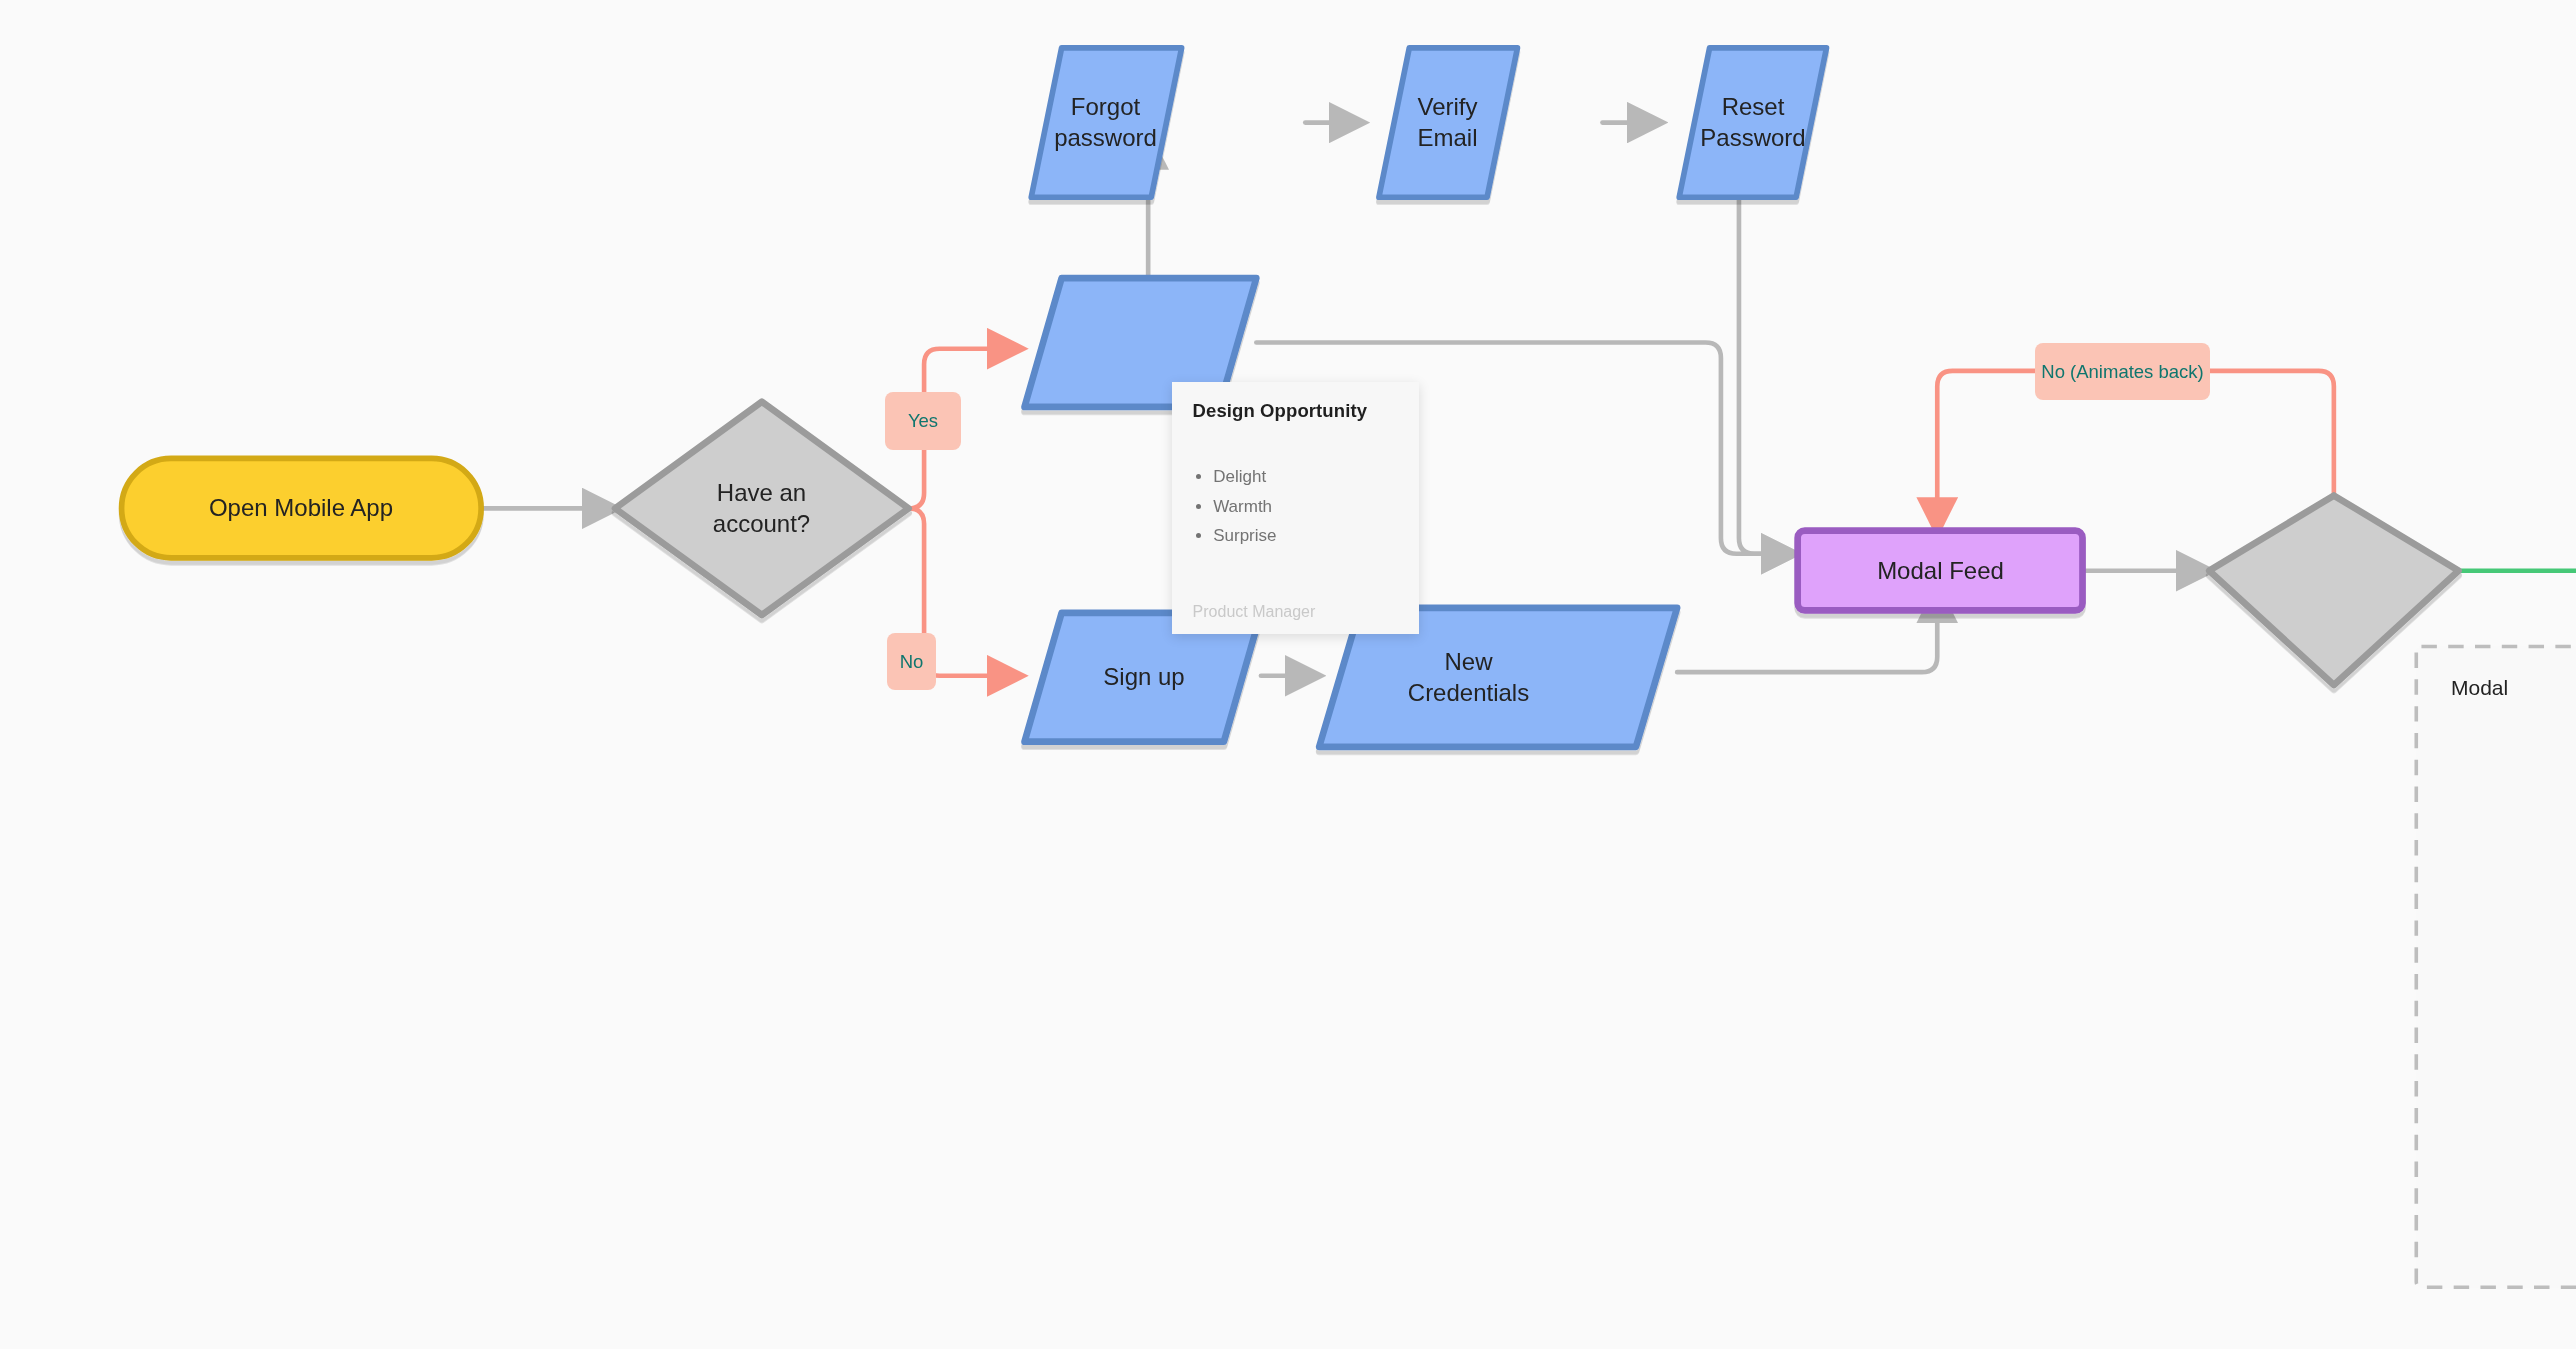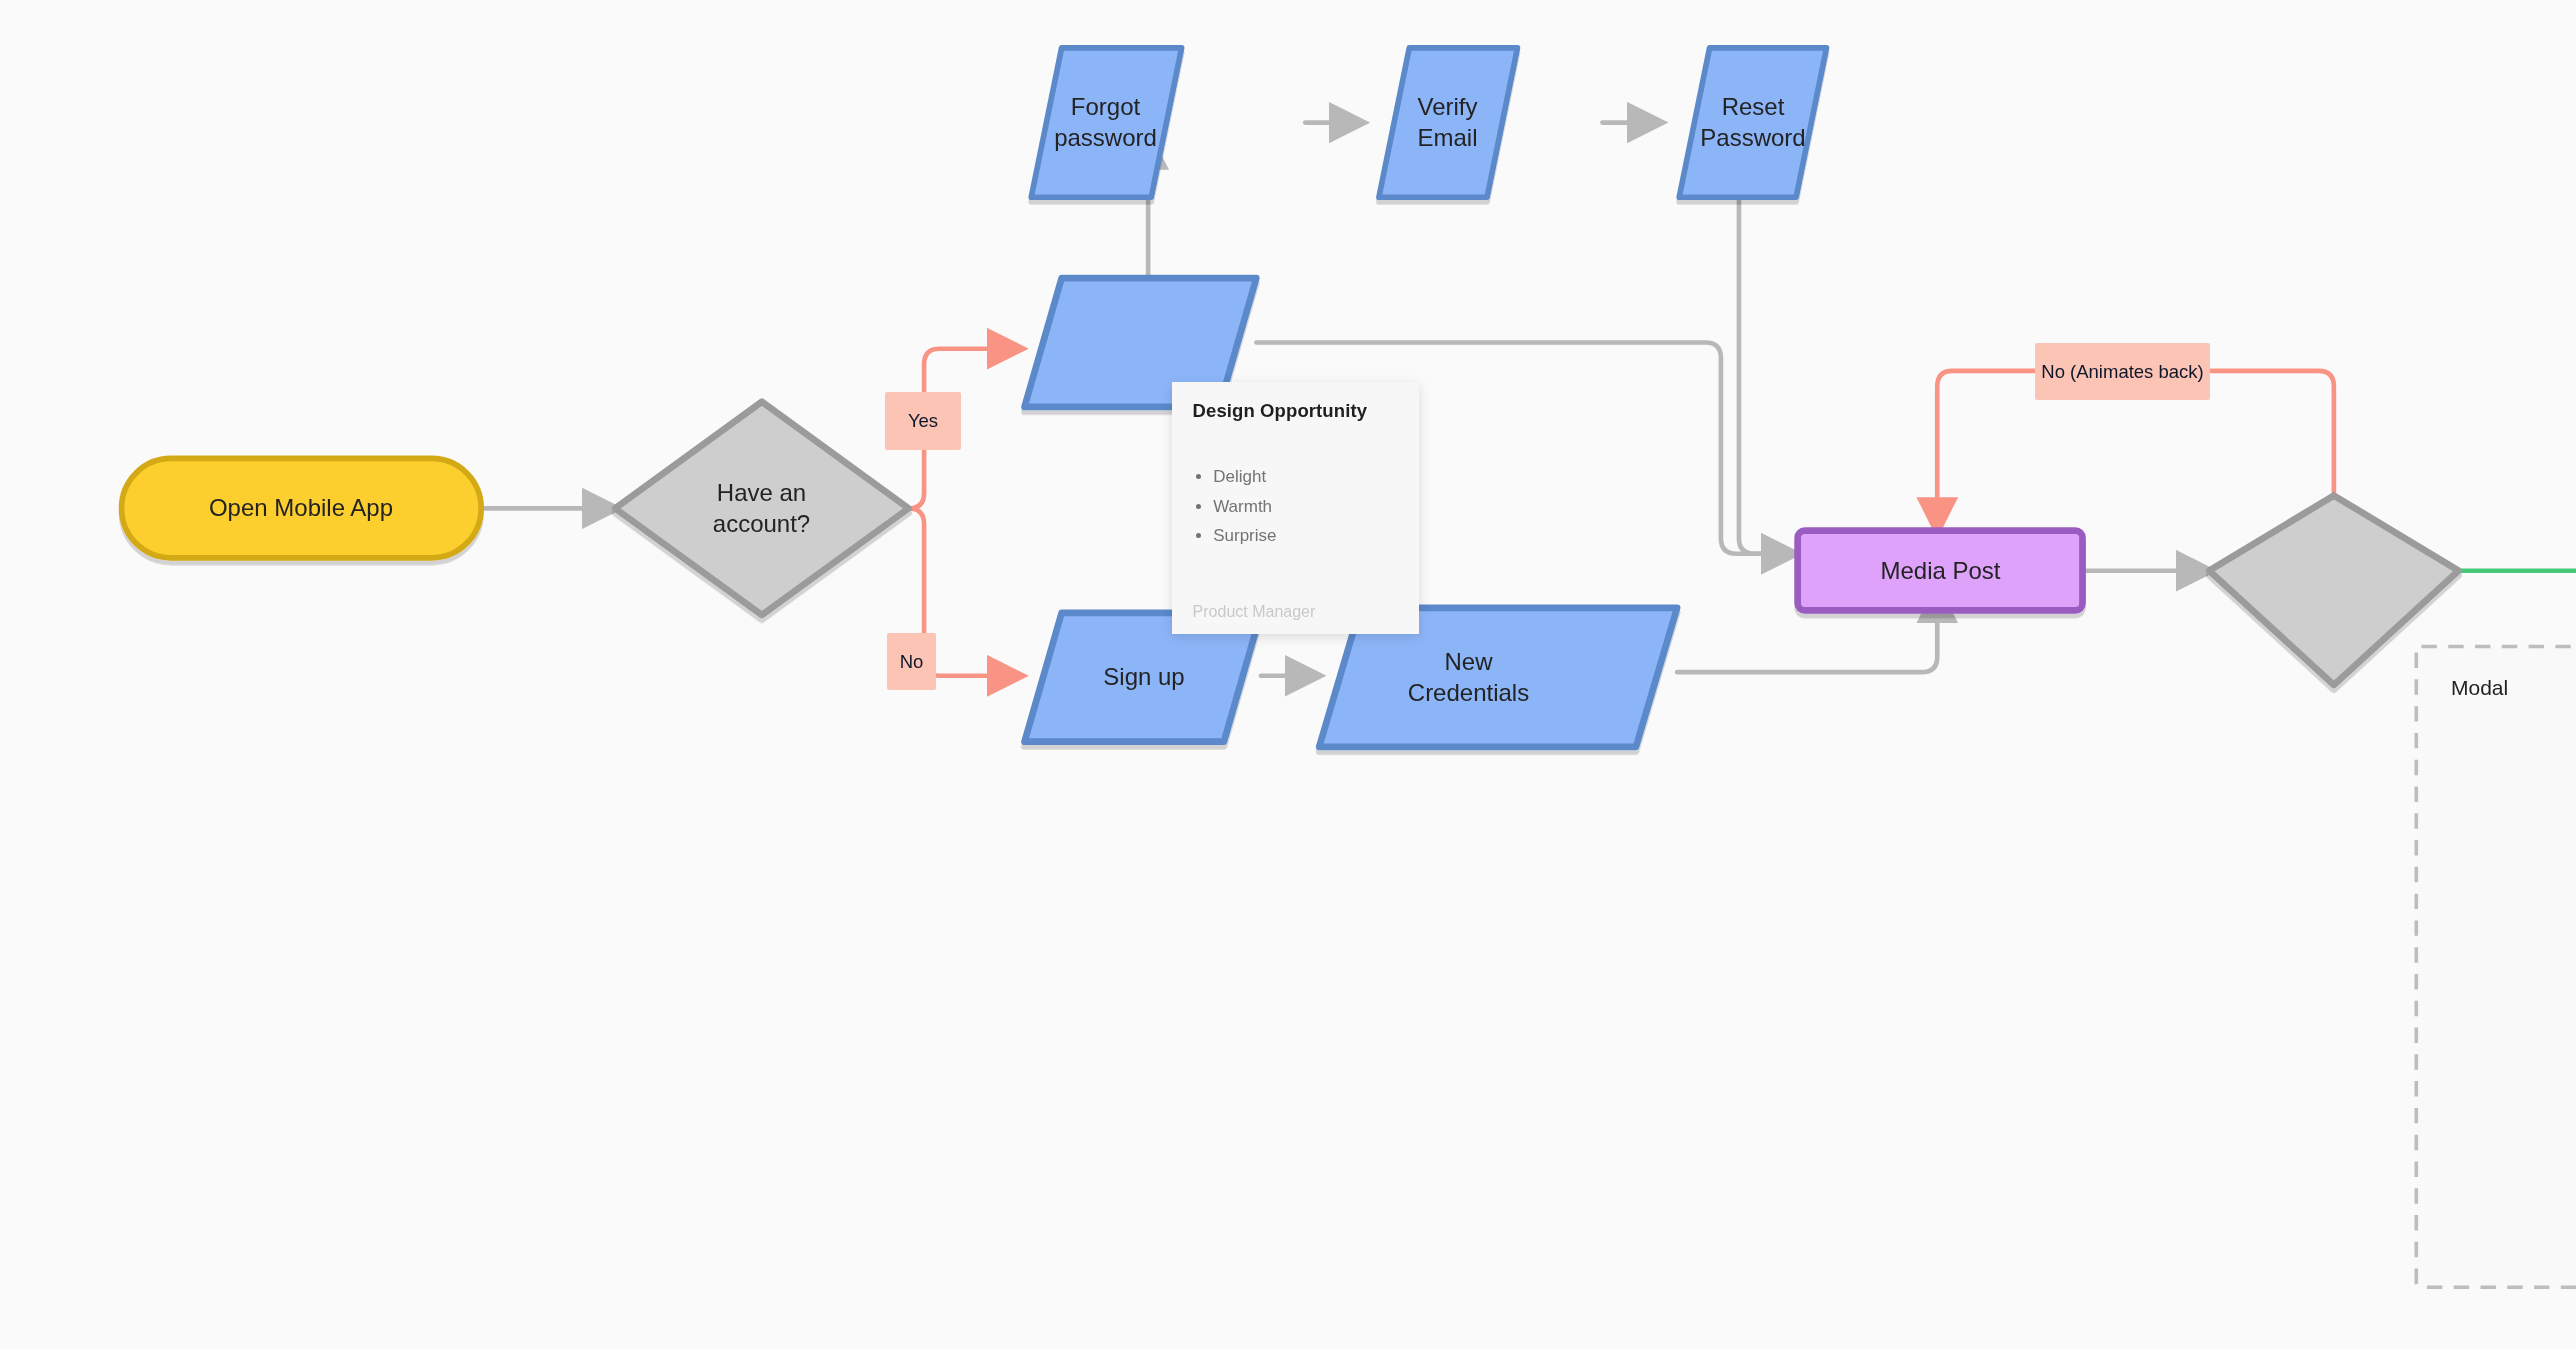--- a/index.html
+++ b/index.html
@@ -18,22 +18,22 @@
     text-align:center;
     color:#232323;
     font-size:24px;
     line-height:1.28;
     pointer-events:none;
     white-space:pre-line;
   }
   .edge-label{
     position:absolute;
     display:flex;align-items:center;justify-content:center;
-    border-radius:2px;
-    color:#0f172a;
+    border-radius:8px;
+    color:#0f766e;
     font-size:18.5px;
     padding:0 9.3px;
     box-sizing:border-box;
     white-space:nowrap;
   }
   .lbl-red{background:#FBC4B5;}
 
   
   .sticky{
     position:absolute;
@@ -201,21 +201,21 @@
 
   <div class="node-label" style="left:1671px;top:48px;width:164px;height:149px;">Reset
 Password</div>
 
 
   <div class="node-label" style="left:1033px;top:613px;width:222px;height:129px;">Sign up</div>
 
   <div class="node-label" style="left:1300px;top:608px;width:337px;height:139px;">New
 Credentials</div>
 
-  <div class="node-label" style="left:1798px;top:531px;width:285px;height:80px;">Media Post</div>
+  <div class="node-label" style="left:1798px;top:531px;width:285px;height:80px;">Modal Feed</div>
 
 
   <div class="edge-label lbl-red" style="left:885px;top:392px;width:76px;height:58px;">Yes</div>
 
   <div class="edge-label lbl-red" style="left:887px;top:585px;width:49px;height:57px;margin-top:48px;">No</div>
 
   <div class="edge-label lbl-red" style="left:2035px;top:343px;width:175px;height:57px;">No (Animates back)</div>
 
   <div class="modal-title" style="left:2451px;top:676px;">Modal</div>
 

